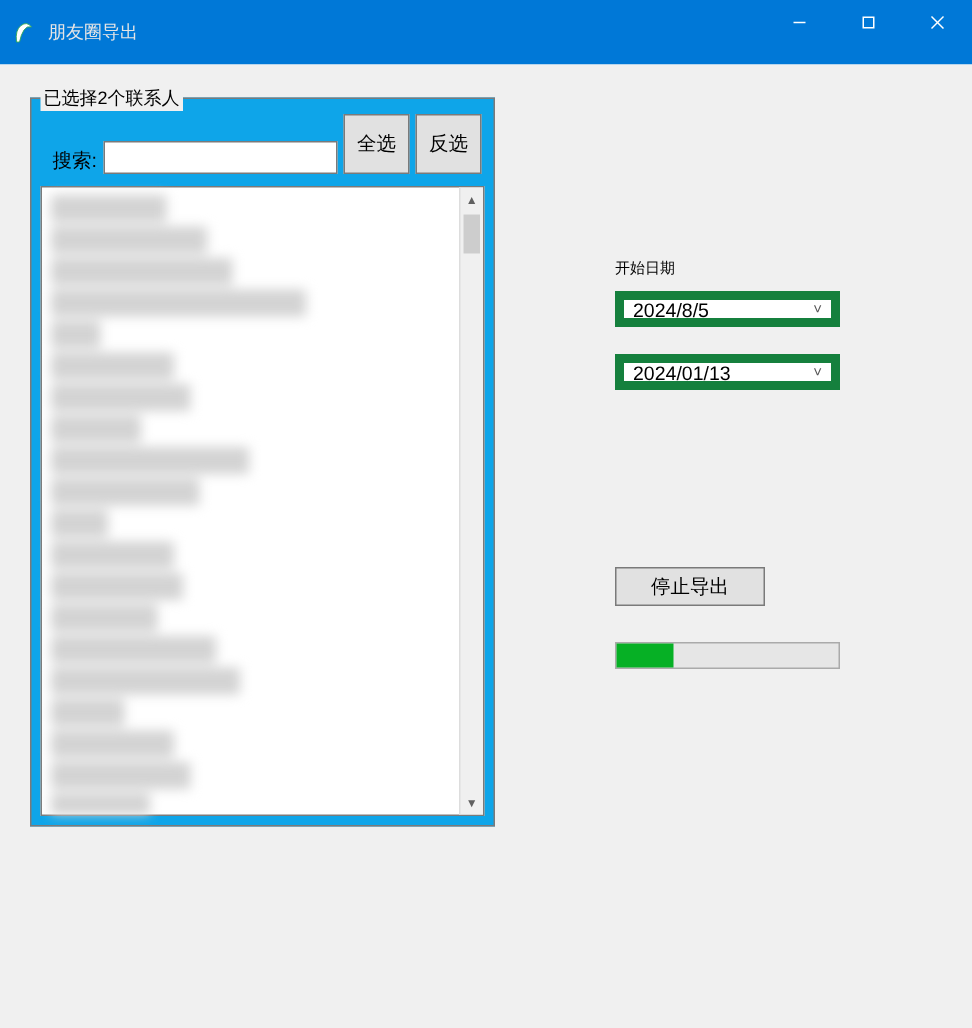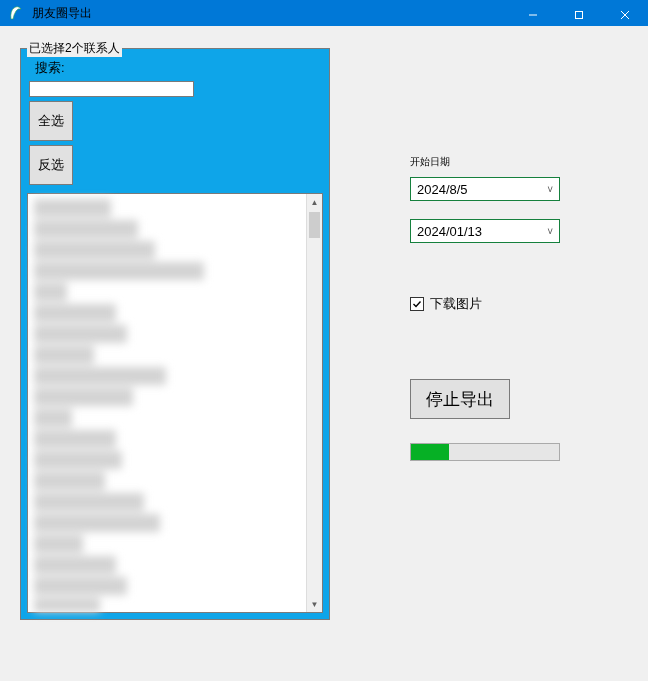--- a/index.html
+++ b/index.html
@@ -5,25 +5,25 @@
     * { box-sizing: border-box; margin: 0; padding: 0; }
     body {
       font-family: "Microsoft YaHei", "SimSun", Arial, sans-serif;
       font-size: 12px;
       background: #fff;
       width: 648px;
       height: 685px;
       overflow: hidden;
     }
     .titlebar {
-      height: 26px;
+      height: 43px;
       background: #0078D7;
       display: flex;
       align-items: center;
-      color: #000000;
+      color: #e5e5e5;
     }
     .titlebar-icon {
       width: 16px; height: 16px;
       margin-left: 8px; margin-right: 6px;
       display: flex; align-items: center; justify-content: center;
     }
     .titlebar-title {
       flex: 1;
       font-size: 12px;
       padding-left: 2px;
@@ -54,24 +54,23 @@
     }
     .fieldset-legend {
       position: absolute;
       top: -9px; left: 6px;
       background: #f0f0f0;
       padding: 0 2px;
       font-size: 12px;
     }
     .search-row {
       display: flex;
-      align-items: flex-start;
+      align-items: flex-end;
       gap: 4px;
       padding: 2px 2px 8px 2px;
-      flex-direction: column;
     }
     .search-label { font-size: 13px; margin-left: 6px; }
     .search-input {
       flex: 1;
       height: 22px;
       border: 1px solid #7a7a7a;
       background: #fff;
       padding: 0 4px;
       font-size: 12px;
       min-width: 110px;
@@ -128,21 +127,21 @@
       width: 180px;
     }
     .field-label {
       font-size: 10px;
       margin-bottom: 8px;
       margin-top: 47px;
     }
     .date-select {
       width: 150px;
       height: 24px;
-      border: 1px solid #15803d;
+      border: 6px solid #15803d;
       background: #fff;
       display: flex;
       align-items: center;
       justify-content: space-between;
       padding: 0 6px;
       margin-bottom: 18px;
     }
     .date-value { font-size: 13px; }
     .chevron { font-size: 10px; color: #555; }
     .checkbox-row {
@@ -155,24 +154,24 @@
     .checkbox {
       width: 14px; height: 14px;
       border: 1px solid #333;
       display: flex; align-items: center; justify-content: center;
       background: #fff;
     }
     .checkmark { width: 10px; height: 10px; }
     .action-btn {
       margin-top: 66px;
       width: 100px;
-      height: 40px;
+      height: 26px;
       border: 1px solid #7a7a7a;
       background: #e1e1e1;
-      font-size: 17px;
+      font-size: 13px;
       font-family: Liberation Mono, monospace;
       cursor: pointer;
       display: block;
     }
     .progress {
       margin-top: 24px;
       width: 150px;
       height: 18px;
       border: 1px solid #aaa;
       background: #e6e6e6;
@@ -263,28 +262,20 @@
       <span class="date-value">2024/8/5</span>
       <span class="chevron">˅</span>
     </div>
     <div class="date-select">
       <span class="date-value">2024/01/13</span>
       <span class="chevron">˅</span>
     </div>
 
     <div class="spacer-top"></div>
 
-    <div class="checkbox-row">
-      <span class="checkbox">
-        <svg class="checkmark" viewBox="0 0 10 10">
-            <polyline points="1.5,5 4,7.5 8.5,2.5" fill="none" stroke="#000" stroke-width="1.4"></polyline>
-          </svg>
-      </span>
-      <span>下载图片</span>
-    </div>
 
     <button class="action-btn">停止导出</button>
 
     <div class="progress">
       <div class="progress-fill" id="progress-fill" style="width: 26%;"></div>
     </div>
   </div>
 
 </div>
 

